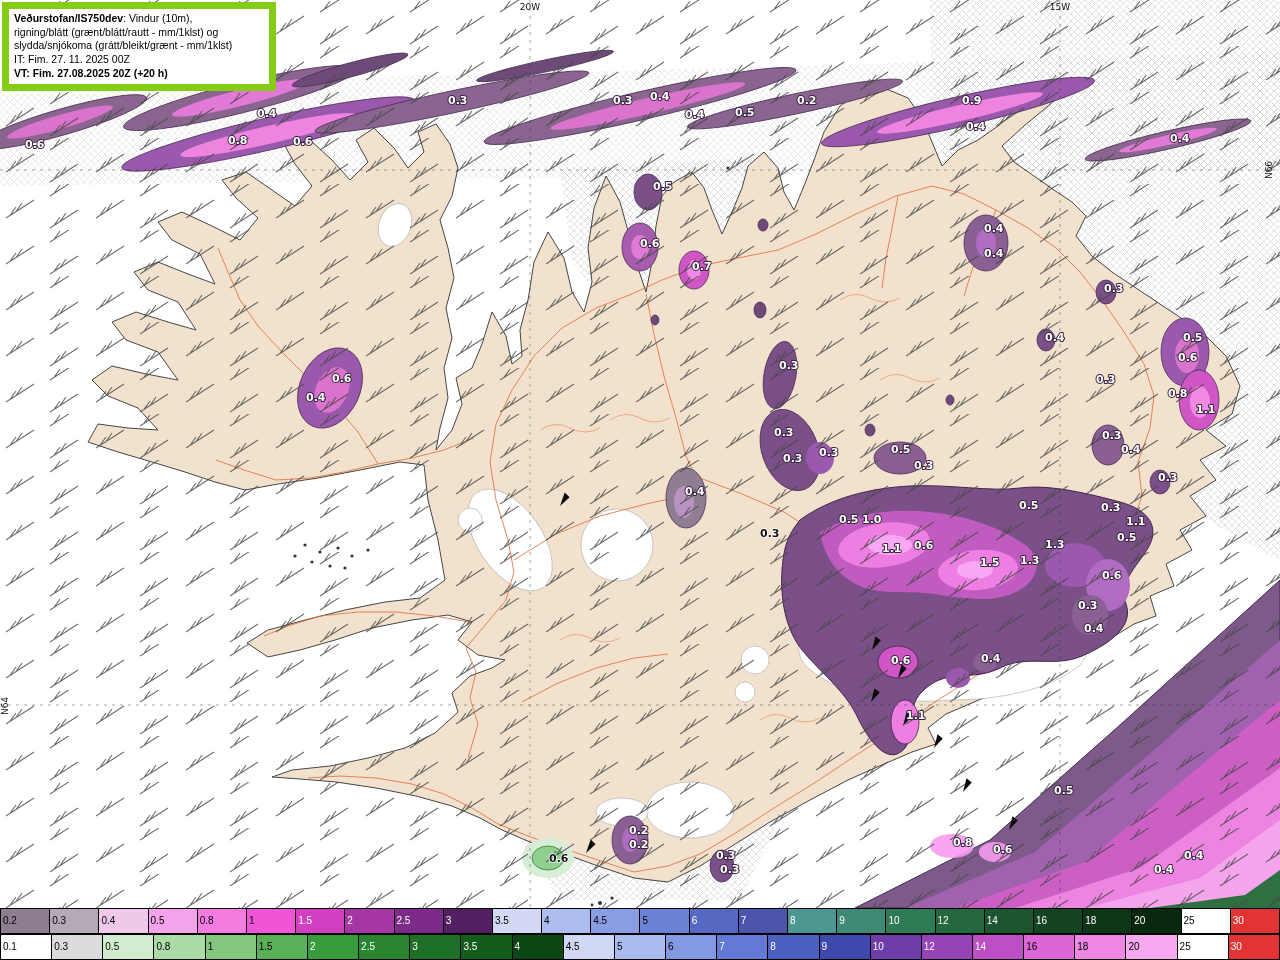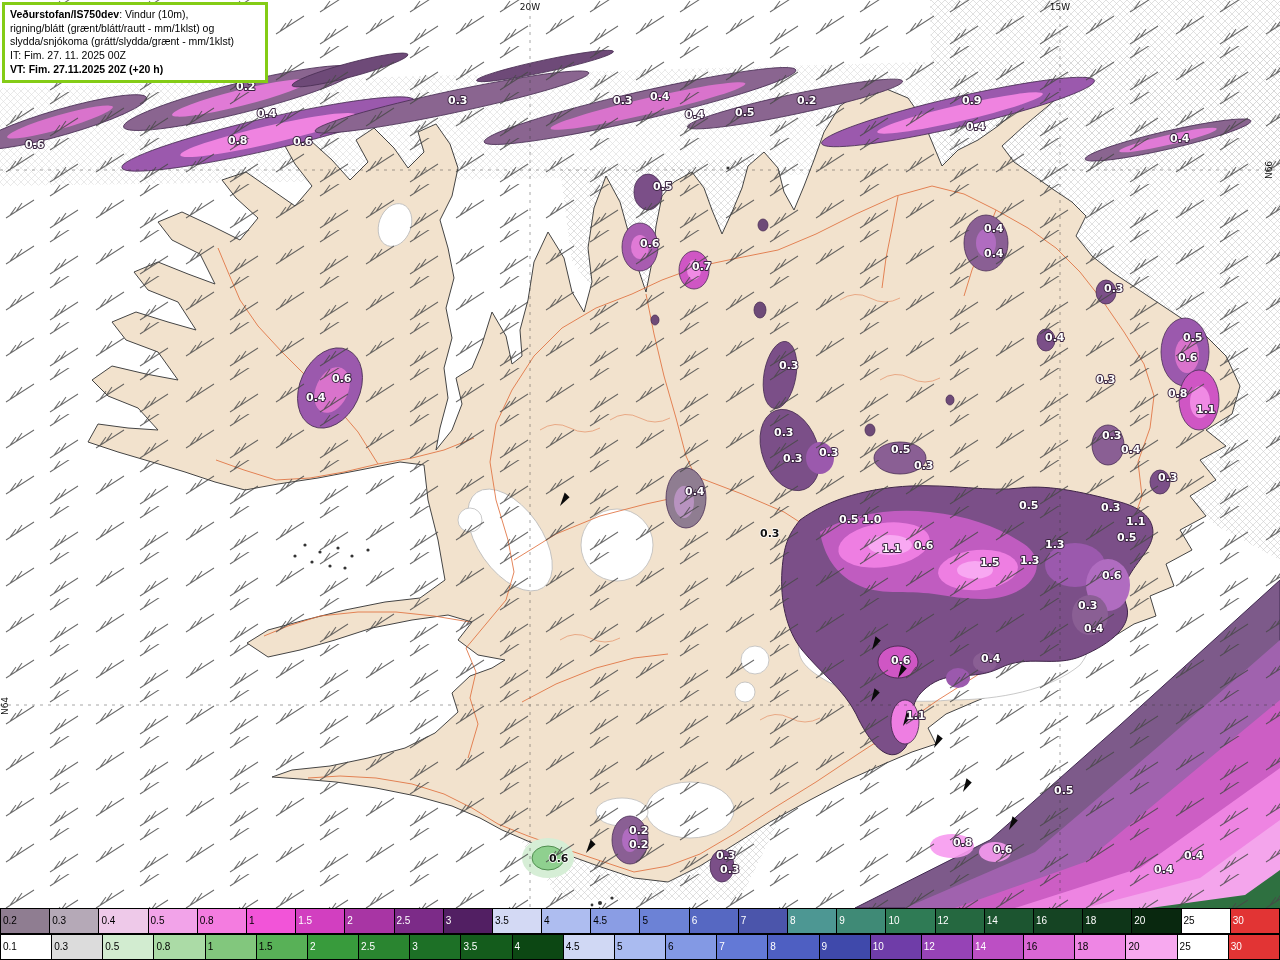--- a/index.html
+++ b/index.html
@@ -2,21 +2,21 @@
 <html><head>
 <meta charset="utf-8">
 <style>
   html,body{margin:0;padding:0;background:#fff;}
   .page{position:relative;width:1280px;height:960px;overflow:hidden;background:#fff;
         font-family:"Liberation Sans",sans-serif;}
   .map-wrap{position:absolute;left:0;top:0;width:1280px;height:908px;}
   svg{display:block;}
   
   .info-panel{position:absolute;left:2px;top:2px;width:250px;background:#fff;
-    border:3px solid #84cc16;padding:3px 5px 4px 5px;font-size:10.5px;line-height:1.3;color:#000;z-index:5;}
+    border:7px solid #84cc16;padding:3px 5px 4px 5px;font-size:10.5px;line-height:1.3;color:#000;z-index:5;}
   .info-panel .b{font-weight:bold;}
   
   .cbar{display:flex;width:1280px;height:26px;border-right:1px solid #000;box-sizing:border-box;}
   .cbar-cell{flex:1 1 0;box-sizing:border-box;border-left:1px solid #000;border-top:1px solid #000;
     border-bottom:1px solid #000;font-size:10px;line-height:24px;padding-left:2px;
     white-space:nowrap;overflow:hidden;}
   .cbar-area{position:absolute;left:0;top:908px;width:1280px;height:52px;}
   
   .plabel{font-family:"DejaVu Sans",sans-serif;font-size:11px;font-weight:bold;fill:#fff;
     paint-order:stroke;stroke:#3a2440;stroke-width:2px;stroke-linejoin:round;}
@@ -288,23 +288,23 @@
           <text x="1154" y="873" class="plabel">0.4</text>
         </g>
     </svg>
   </div>
 
   <div class="info-panel">
     <div>
       <span class="b">Veðurstofan/IS750dev</span><span>: Vindur (10m),</span>
     </div>
     <div>rigning/blátt (grænt/blátt/rautt - mm/1klst) og</div>
-    <div>slydda/snjókoma (grátt/slydda/grænt - mm/1klst)</div>
+    <div>slydda/snjókoma (grátt/bleikt/grænt - mm/1klst)</div>
     <div>IT: Fim. 27. 11. 2025 00Z</div>
-    <div class="b">VT: Fim. 27.11.2025 20Z (+20 h)</div>
+    <div class="b">VT: Fim. 27.08.2025 20Z (+20 h)</div>
   </div>
 
   <div class="cbar-area">
     <div class="cbar" id="cbar-snow">
         <div class="cbar-cell" style="background: rgb(143, 125, 145); color: rgb(0, 0, 0);">0.2</div>
         <div class="cbar-cell" style="background: rgb(181, 169, 183); color: rgb(0, 0, 0);">0.3</div>
         <div class="cbar-cell" style="background: rgb(238, 201, 233); color: rgb(0, 0, 0);">0.4</div>
         <div class="cbar-cell" style="background: rgb(242, 163, 233); color: rgb(0, 0, 0);">0.5</div>
         <div class="cbar-cell" style="background: rgb(244, 124, 224); color: rgb(0, 0, 0);">0.8</div>
         <div class="cbar-cell" style="background: rgb(242, 84, 216); color: rgb(0, 0, 0);">1</div>

